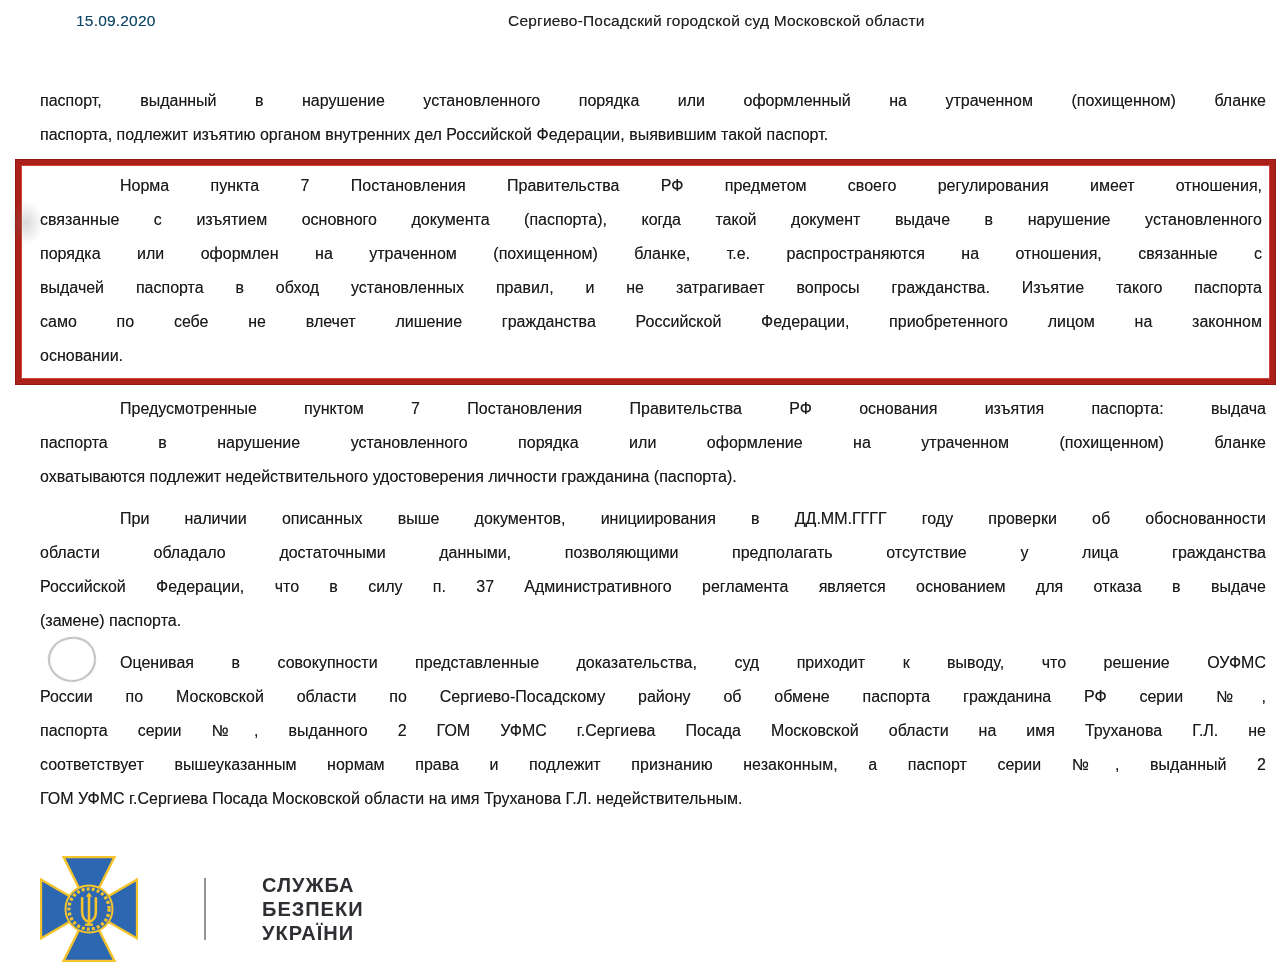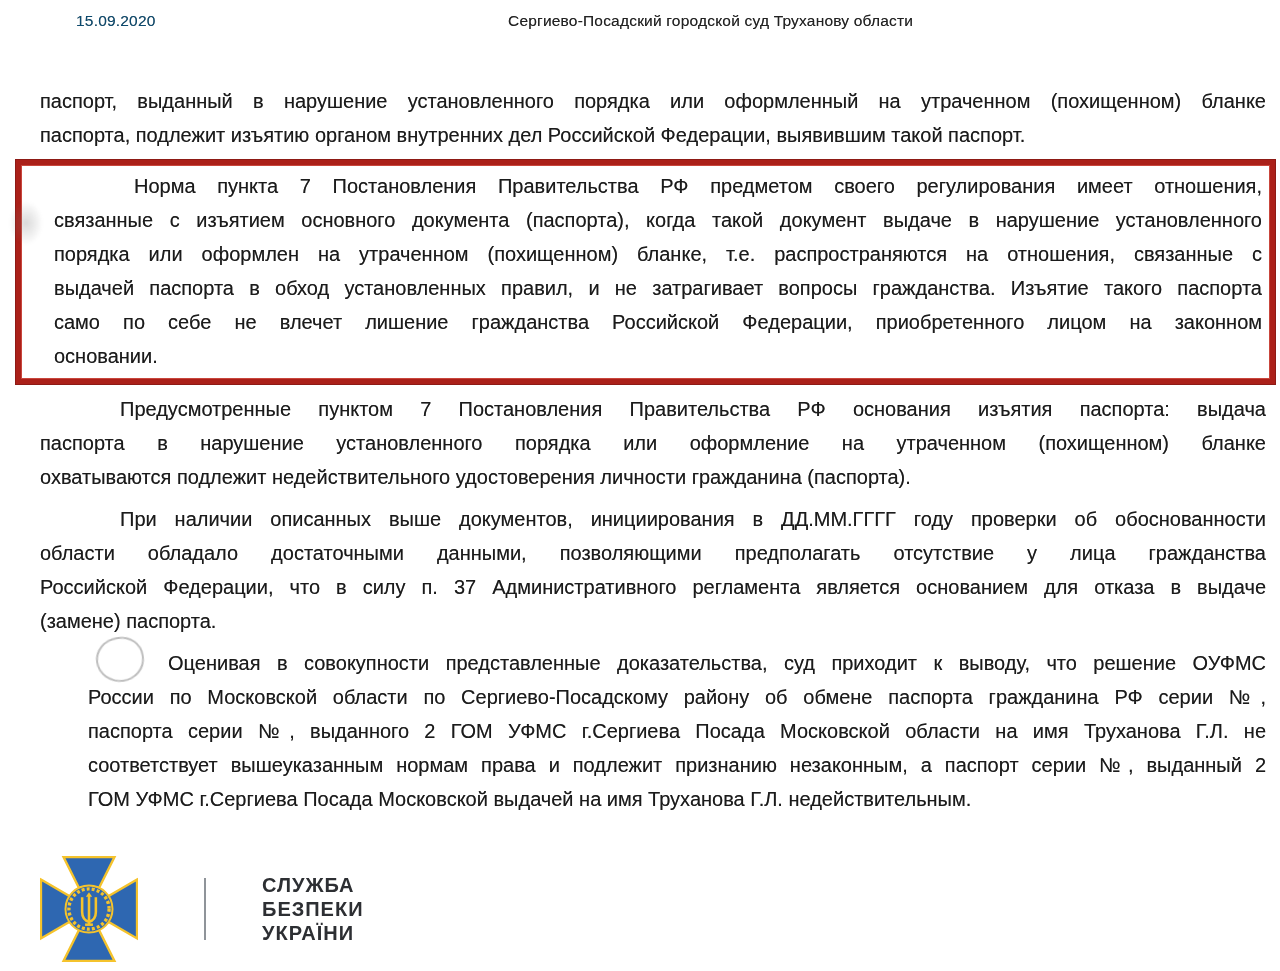--- a/index.html
+++ b/index.html
@@ -17,43 +17,43 @@
   .hdr-court{
     position:absolute;left:508px;top:12px;
     font-size:15.5px;color:#222;letter-spacing:.2px;
     text-shadow:0 0 .4px rgba(0,0,0,.45);
   }
   .doc{
     position:absolute;top:84px;left:40px;right:14px;
   }
   .para{margin:0 0 8px 0;}
   .line{
-    font-size:20px;line-height:34px;
+    font-size:16px;line-height:34px;
     text-align:justify;text-align-last:justify;
     white-space:normal;
     text-shadow:0 0 .5px rgba(0,0,0,.5);
     color:#1b1b1b;
   }
   .line.first{text-indent:80px;}
   .line.last{text-align-last:left;}
   .redbox{
     border:5px solid #ab2019;
     box-shadow:inset 0 0 0 1px #c9463c, 0 0 0 1px #8d1a15;
     margin:2px -9px 8px -24px;
-    padding:4px 8px 6px 33px;
+    padding:4px 8px 6px 19px;
     position:relative;
     background:transparent;
   }
   .smudge{
     position:absolute;left:-12px;top:36px;width:34px;height:44px;
     background:radial-gradient(closest-side,rgba(120,120,120,.28),rgba(120,120,120,0));
     filter:blur(1px);
     pointer-events:none;
   }
-  .para-wrap{position:relative;margin-left:48px;}
+  .para-wrap{position:relative;}
   .stamp-circle{
     position:absolute;left:8px;top:-9px;width:44px;height:41px;
     border:2.5px solid #a9a9a9;border-radius:50% 48% 50% 52%;
     opacity:.75;filter:blur(.4px);
     transform:rotate(-8deg);
   }
   .logo{
     position:absolute;left:40px;top:856px;
     display:flex;align-items:center;gap:36px;
   }
@@ -64,21 +64,21 @@
   }
   .logo-text{
     font-size:20px;font-weight:700;line-height:24px;
     letter-spacing:1px;color:#2d2f33;
   }
 </style>
 </head>
 <body>
 
 <div class="hdr-date">15.09.2020</div>
-<div class="hdr-court">Сергиево-Посадский городской суд Труханову области</div>
+<div class="hdr-court">Сергиево-Посадский городской суд Московской области</div>
 
 <div class="doc">
 
   <div class="para">
     <div class="line">паспорт, выданный в нарушение установленного порядка или оформленный на утраченном (похищенном) бланке</div>
     <div class="line last">паспорта, подлежит изъятию органом внутренних дел Российской Федерации, выявившим такой паспорт.</div>
   </div>
 
   <div class="redbox">
     <div class="smudge"></div>
@@ -102,21 +102,21 @@
     <div class="line">Российской Федерации, что в силу п. 37 Административного регламента является основанием для отказа в выдаче</div>
     <div class="line last">(замене) паспорта.</div>
   </div>
 
   <div class="para para-wrap">
     <div class="stamp-circle"></div>
     <div class="line first">Оценивая в совокупности представленные доказательства, суд приходит к выводу, что решение ОУФМС</div>
     <div class="line">России по Московской области по Сергиево-Посадскому району об обмене паспорта гражданина РФ серии №,</div>
     <div class="line">паспорта серии №, выданного 2 ГОМ УФМС г.Сергиева Посада Московской области на имя Труханова Г.Л. не</div>
     <div class="line">соответствует вышеуказанным нормам права и подлежит признанию незаконным, а паспорт серии №, выданный 2</div>
-    <div class="line last">ГОМ УФМС г.Сергиева Посада Московской выдачей на имя Труханова Г.Л. недействительным.</div>
+    <div class="line last">ГОМ УФМС г.Сергиева Посада Московской области на имя Труханова Г.Л. недействительным.</div>
   </div>
 
 </div>
 
 <div class="logo">
   <span>
     <svg width="98" height="106" viewBox="0 0 100 108" aria-hidden="true">
 
       <g fill="#2e67b1" stroke="#f5c32c" stroke-width="2.4" stroke-linejoin="miter">
         <polygon points="24,1 76,1 57,39 43,39"></polygon>

